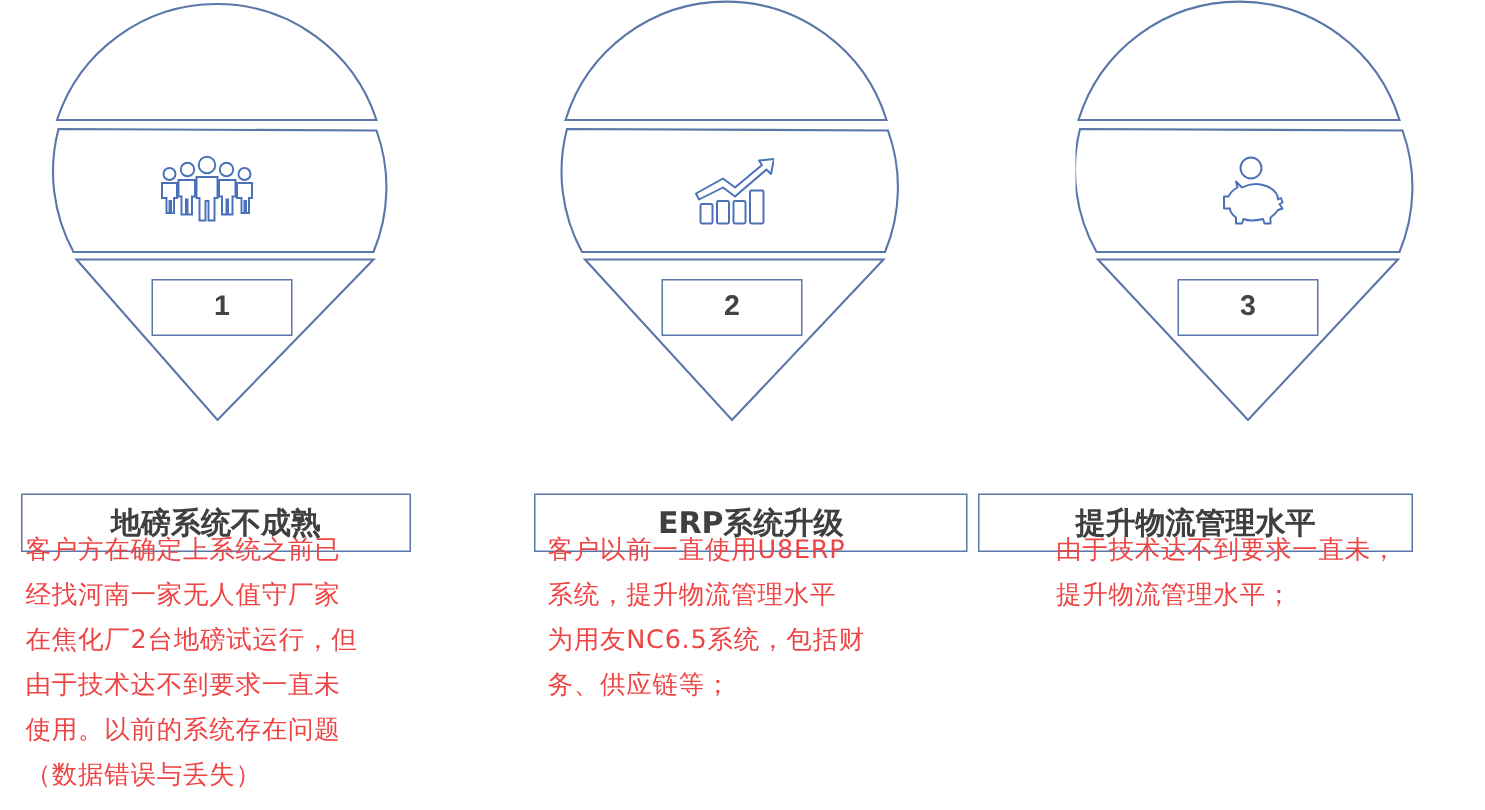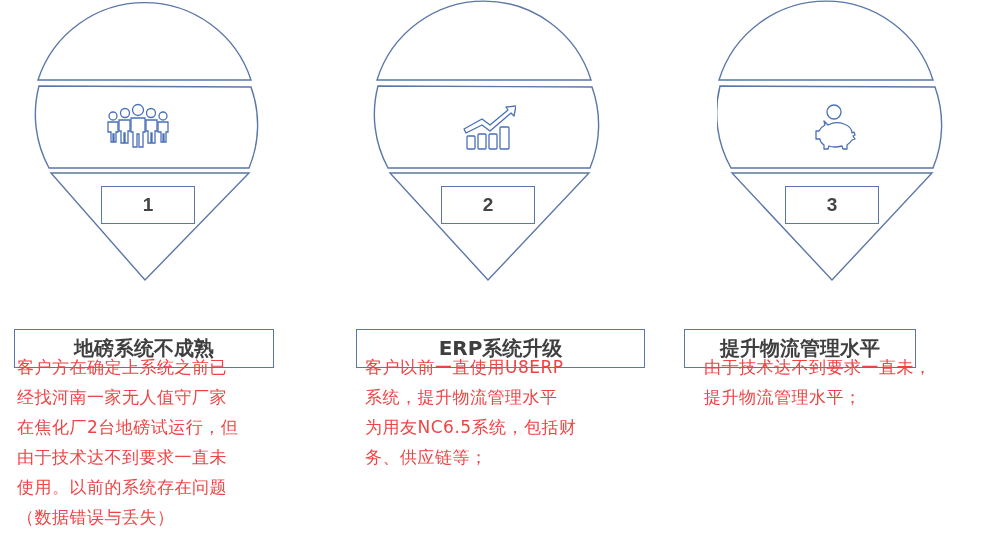--- a/index.html
+++ b/index.html
@@ -78,21 +78,21 @@
 <svg class="icon" style="left:814px;top:103px;" width="46" height="50" viewBox="0 0 46 50">
   <g fill="none" stroke="#4a70b8" stroke-width="1.3" stroke-linejoin="round">
     <circle cx="20" cy="9" r="7"></circle>
     <path d="M10 18 L14 22 Q22 18 30 21 Q38 24 38 30 L40 29 L41 32 L39 33 L41 36 L38 37 Q36 40 33 42 L33 46 L29 46 L28 43 Q20 45 15 43 L14 46 L10 46 L10 42 Q6 39 6 36 L2 36 L2 28 L5 28 Q7 24 11 22 Z"></path>
   </g>
 </svg>
 <div class="num-box" style="left:785px;top:186px;width:94px;height:38px;">3</div>
 
 <div class="title-box" style="left:14px;width:260px;">地磅系统不成熟</div>
 <div class="title-box" style="left:356px;width:289px;">ERP系统升级</div>
-<div class="title-box" style="left:684px;width:232px;">提升物流管理水平</div>
+<div class="title-box" style="left:652px;width:290px;">提升物流管理水平</div>
 
 <div class="desc" style="left:17px;width:260px;">客户方在确定上系统之前已
 经找河南一家无人值守厂家
 在焦化厂2台地磅试运行，但
 由于技术达不到要求一直未
 使用。以前的系统存在问题
 （数据错误与丢失）</div>
 <div class="desc" style="left:365px;width:260px;">客户以前一直使用U8ERP
 系统，提升物流管理水平
 为用友NC6.5系统，包括财

